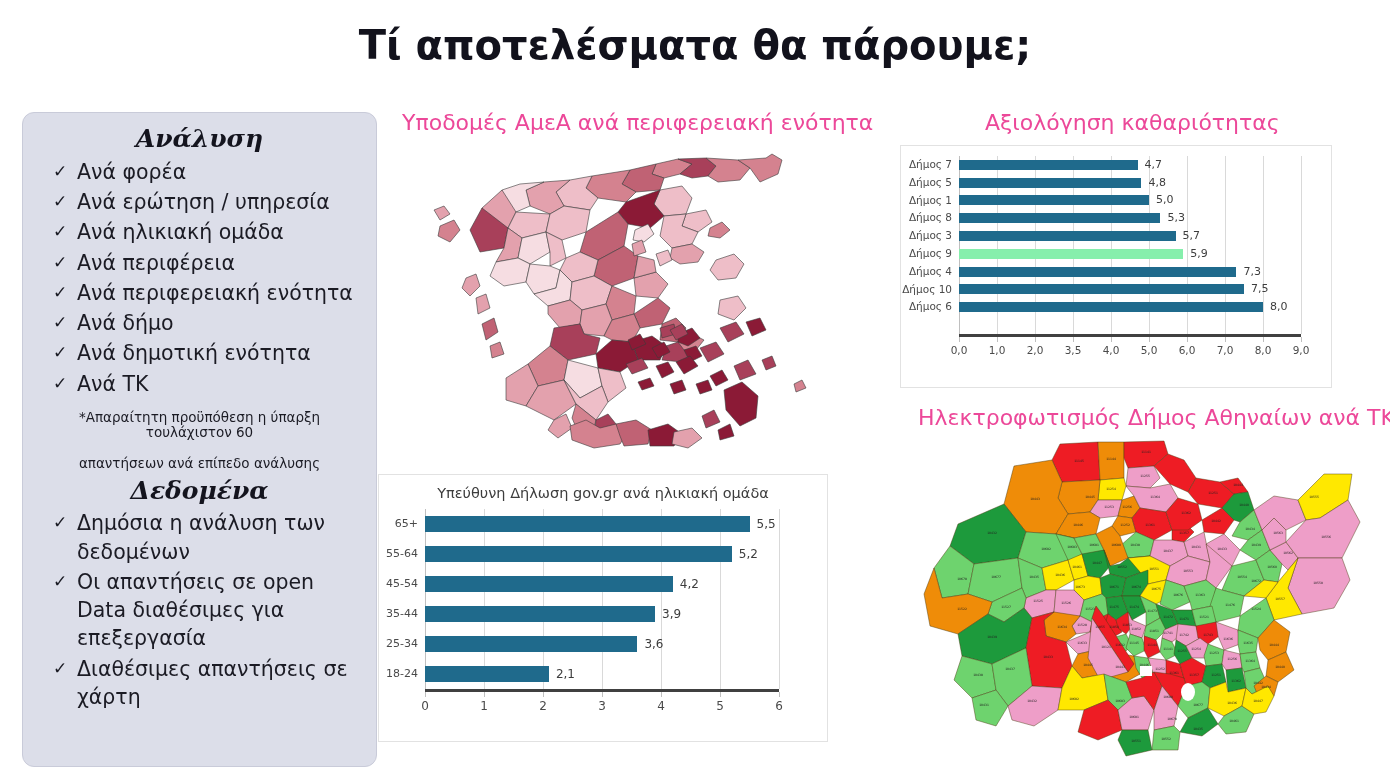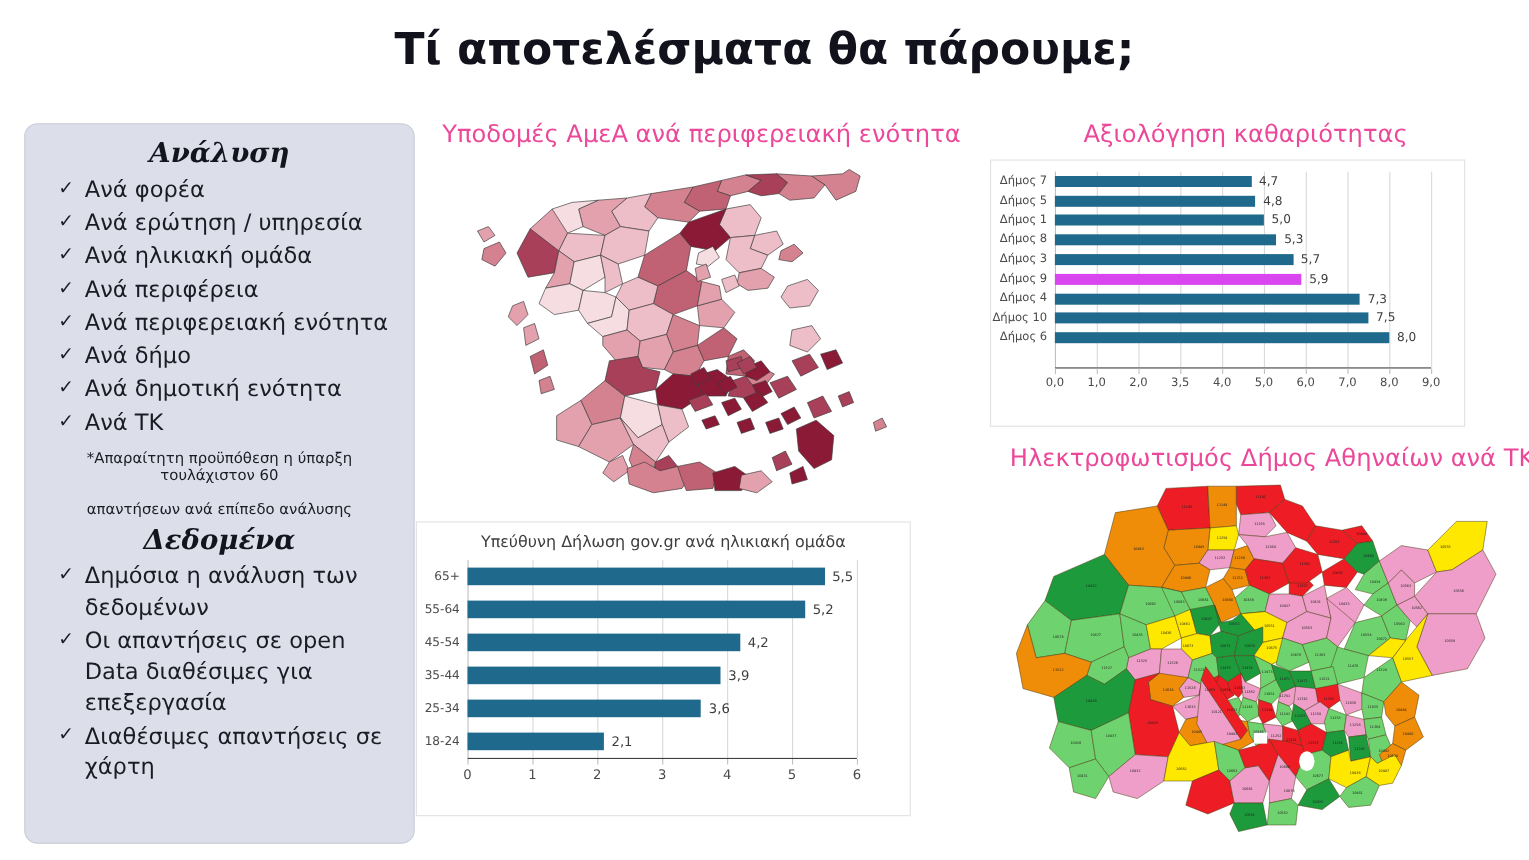--- a/index.html
+++ b/index.html
@@ -92,21 +92,21 @@
   }
   .bar {
     background: #1f6a8c; height: 100%;
     position: relative; z-index: 2;
   }
   .barval {
     position: absolute; left: 100%; margin-left: 7px;
     white-space: nowrap; color: #3d3d3d; z-index: 3;
   }
   .xaxis {
-    position: relative; border-top: 1px solid #404040;
+    position: relative; border-top: 3px solid #404040;
   }
   .xtick {
     position: absolute; top: 0; width: 1px; height: 5px;
     background: #bfbfbf;
   }
   .xlabel {
     position: absolute; top: 7px; transform: translateX(-50%);
     color: #4a4a4a; white-space: nowrap;
   }
 
@@ -613,21 +613,21 @@
           </div>
         </div>
         <div class="catrow">
           <div class="catlabel">Δήμος 3</div>
           <div class="bar" style="width: 63.3333%; background: rgb(31, 106, 140);">
             <span class="barval">5,7</span>
           </div>
         </div>
         <div class="catrow">
           <div class="catlabel">Δήμος 9</div>
-          <div class="bar" style="width: 65.5556%; background: #d946ef;">
+          <div class="bar" style="width: 65.5556%; background: #86efac;">
             <span class="barval">5,9</span>
           </div>
         </div>
         <div class="catrow">
           <div class="catlabel">Δήμος 4</div>
           <div class="bar" style="width: 81.1111%; background: rgb(31, 106, 140);">
             <span class="barval">7,3</span>
           </div>
         </div>
         <div class="catrow">

